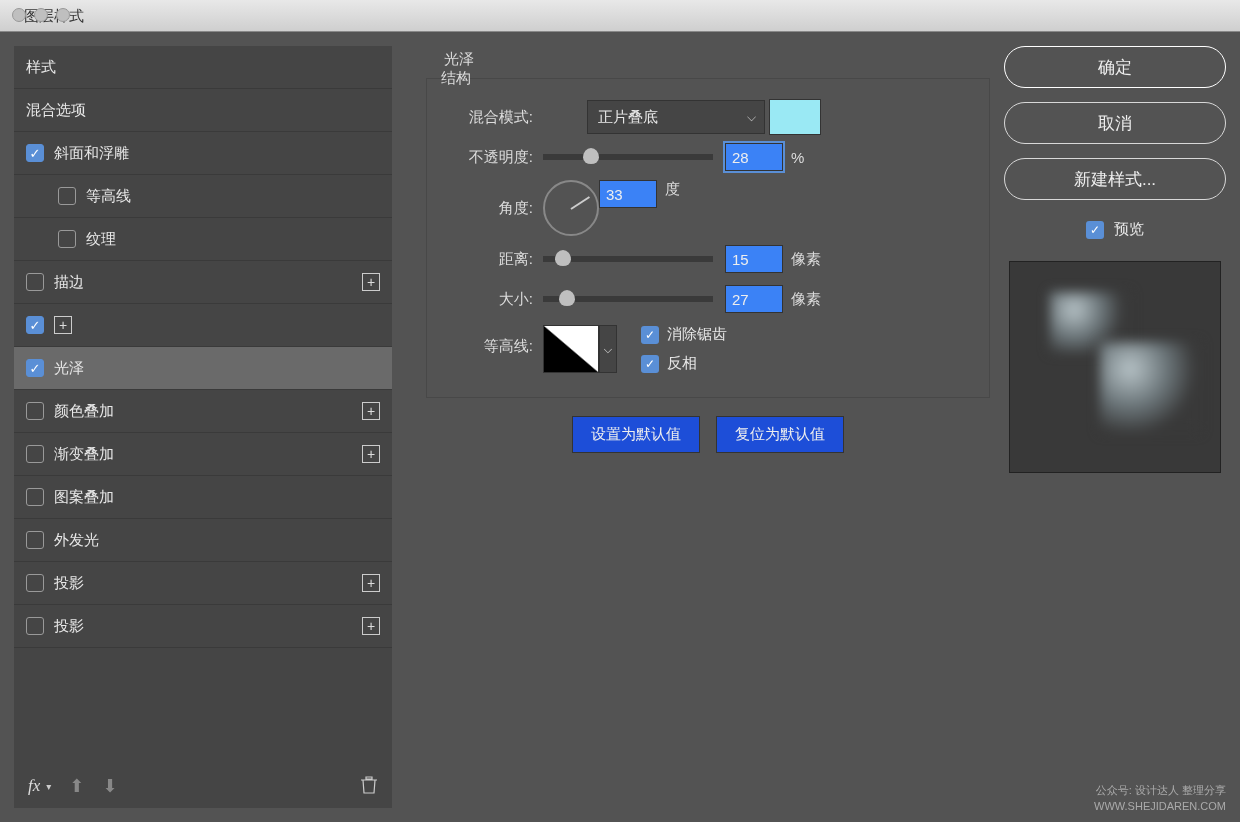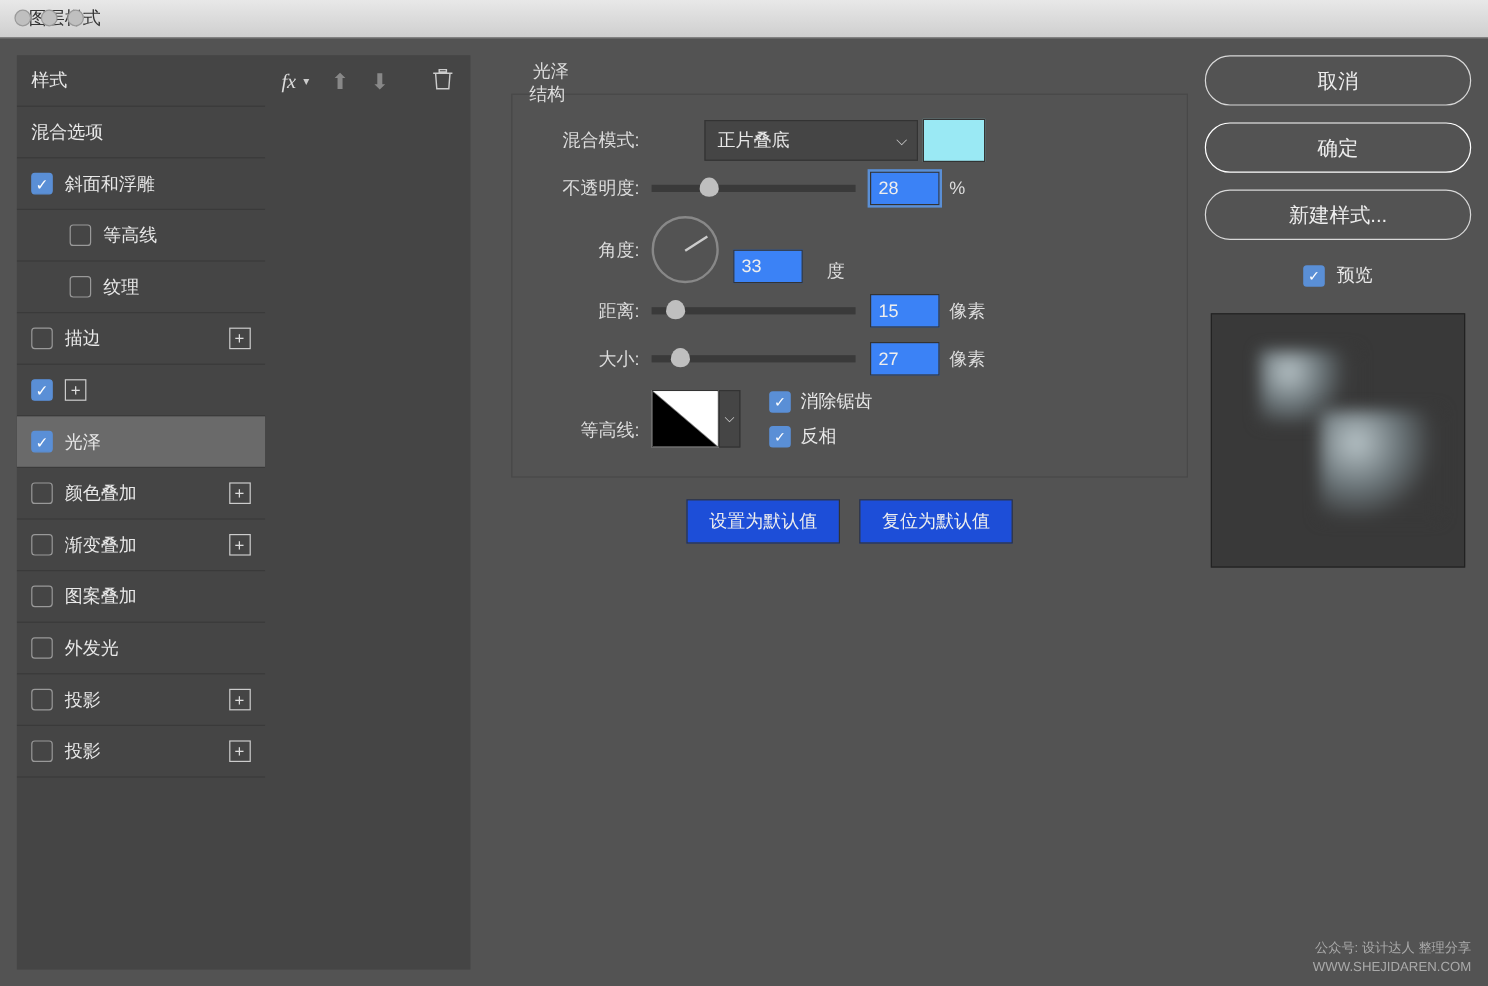--- a/index.html
+++ b/index.html
@@ -2,21 +2,21 @@
 <html><head>
 <meta charset="utf-8">
 <style>
 * { box-sizing: border-box; margin: 0; padding: 0; font-family: "Helvetica Neue", Arial, sans-serif; }
 body { background: #535353; width: 1240px; height: 822px; overflow: hidden; color: #e8e8e8; font-size: 15px; }
 .titlebar { height: 32px; background: linear-gradient(#e8e8e8, #cfcfcf); border-bottom: 1px solid #888; position: relative; }
 .traffic { position: absolute; left: 12px; top: 8px; display: flex; gap: 8px; }
 .dot { width: 14px; height: 14px; border-radius: 50%; background: #bfbfbf; border: 1px solid #999; }
 .titlebar .title { text-align: left; line-height: 32px; color: #333; font-size: 15px; padding-left: 24px; }
 .content { display: flex; height: 790px; padding: 14px; gap: 14px; }
-.sidebar { width: 378px; background: #454545; display: flex; flex-direction: row; }
+.sidebar { width: 378px; background: #454545; display: flex; flex-direction: column; }
 .sidebar-list { flex: 1; overflow: auto; }
 .sidebar-item { height: 43px; display: flex; align-items: center; padding: 0 12px; border-bottom: 1px solid #3a3a3a; cursor: pointer; position: relative; }
 .sidebar-item.indent { padding-left: 44px; }
 .sidebar-item.selected { background: #6a6a6a; }
 .sidebar-item .cb { width: 18px; height: 18px; border: 1px solid #999; border-radius: 3px; margin-right: 10px; background: #454545; display: flex; align-items: center; justify-content: center; }
 .sidebar-item .cb.checked { background: #5a8fd6; border-color: #5a8fd6; }
 .sidebar-item .cb.checked::after { content: "✓"; color: #fff; font-size: 13px; }
 .sidebar-item .label { flex: 1; }
 .sidebar-item .plus { width: 18px; height: 18px; border: 1px solid #ccc; display: flex; align-items: center; justify-content: center; font-size: 14px; color: #ddd; }
 .sidebar-footer { height: 44px; display: flex; align-items: center; padding: 0 14px; gap: 18px; }
@@ -32,21 +32,21 @@
 .row { display: flex; align-items: center; height: 40px; }
 .row .lbl { width: 88px; text-align: right; margin-right: 10px; color: #ddd; }
 .select { width: 178px; height: 34px; background: #454545; border: 1px solid #333; display: flex; align-items: center; padding: 0 10px; position: relative; margin-left: 44px; }
 .select .chev { position: absolute; right: 8px; color: #ccc; font-size: 12px; }
 .swatch { width: 52px; height: 36px; background: #9ae9f4; border: 1px solid #333; margin-left: 4px; }
 .slider { width: 170px; height: 6px; background: #3a3a3a; position: relative; margin-right: 12px; }
 .slider .thumb { position: absolute; top: -6px; width: 16px; height: 16px; background: #bfbfbf; border-radius: 50% 50% 50% 50% / 60% 60% 40% 40%; transform: translateX(-50%); }
 .numfield { width: 58px; height: 28px; background: #3b82f6; border: 1px solid #333; color: #eee; padding: 0 6px; font-size: 15px; }
 .numfield.hl { outline: 2px solid #5a8fd6; }
 .unit { margin-left: 8px; color: #ddd; }
-.anglewrap { display: flex; align-items: flex-end; gap: 12px; }
+.anglewrap { display: flex; align-items: flex-start; gap: 0; }
 .angledial { width: 56px; height: 56px; border: 2px solid #888; border-radius: 50%; position: relative; }
 .angledial .hand { position: absolute; width: 22px; height: 2px; background: #ccc; left: 50%; top: 50%; transform-origin: left center; transform: rotate(-33deg); }
 .contour { width: 56px; height: 48px; border: 1px solid #333; background: #fff; position: relative; display: inline-block; }
 .contour::before { content: ""; position: absolute; inset: 0; background: linear-gradient(to top right, #000 49%, #fff 51%); }
 .contour-dd { width: 18px; height: 48px; background: #454545; border: 1px solid #333; display: inline-flex; align-items: center; justify-content: center; color: #ccc; font-size: 11px; vertical-align: top; }
 .checkline { display: flex; align-items: center; gap: 8px; margin-bottom: 10px; }
 .checkline .cb2 { width: 18px; height: 18px; border-radius: 3px; background: #5a8fd6; display: flex; align-items: center; justify-content: center; color: #fff; font-size: 12px; }
 .btnrow { display: flex; gap: 16px; margin-top: 18px; justify-content: center; }
 .btn { padding: 8px 18px; border: 1px solid #333; background: #1d4ed8; color: #eee; cursor: pointer; }
 .rightcol { width: 222px; display: flex; flex-direction: column; gap: 14px; }
@@ -197,21 +197,21 @@
         <div class="row">
           <div class="lbl">大小:</div>
           <div class="slider">
               <div class="thumb" style="left:14%"></div>
             </div>
           <input class="numfield" value="27" style="">
           <span class="unit">像素</span>
         </div>
 
         <div class="row" style="height:56px;align-items:flex-start;padding-top:6px">
-          <div class="lbl" style="margin-top:24px">等高线:</div>
+          <div class="lbl" style="margin-top:12px">等高线:</div>
           <div>
             <span class="contour"></span><span class="contour-dd">⌵</span>
           </div>
           <div style="margin-left:24px">
             <div class="checkline">
               <div class="cb2">✓</div>
               <span>消除锯齿</span>
             </div>
             <div class="checkline">
               <div class="cb2">✓</div>
@@ -222,22 +222,22 @@
       </div>
 
       <div class="btnrow">
         <div class="btn">设置为默认值</div>
         <div class="btn">复位为默认值</div>
       </div>
     </div>
   </div>
 
   <div class="rightcol">
+    <div class="pillbtn primary">确定</div>
     <div class="pillbtn">取消</div>
-    <div class="pillbtn primary">确定</div>
     <div class="pillbtn">新建样式...</div>
     <div class="previewrow">
       <div class="cb3">✓</div>
       <span>预览</span>
     </div>
     <div class="previewbox">
       <div class="blob" style="left:40px;top:30px;width:80px;height:60px"></div>
       <div class="blob" style="left:90px;top:80px;width:100px;height:90px"></div>
     </div>
   </div>

